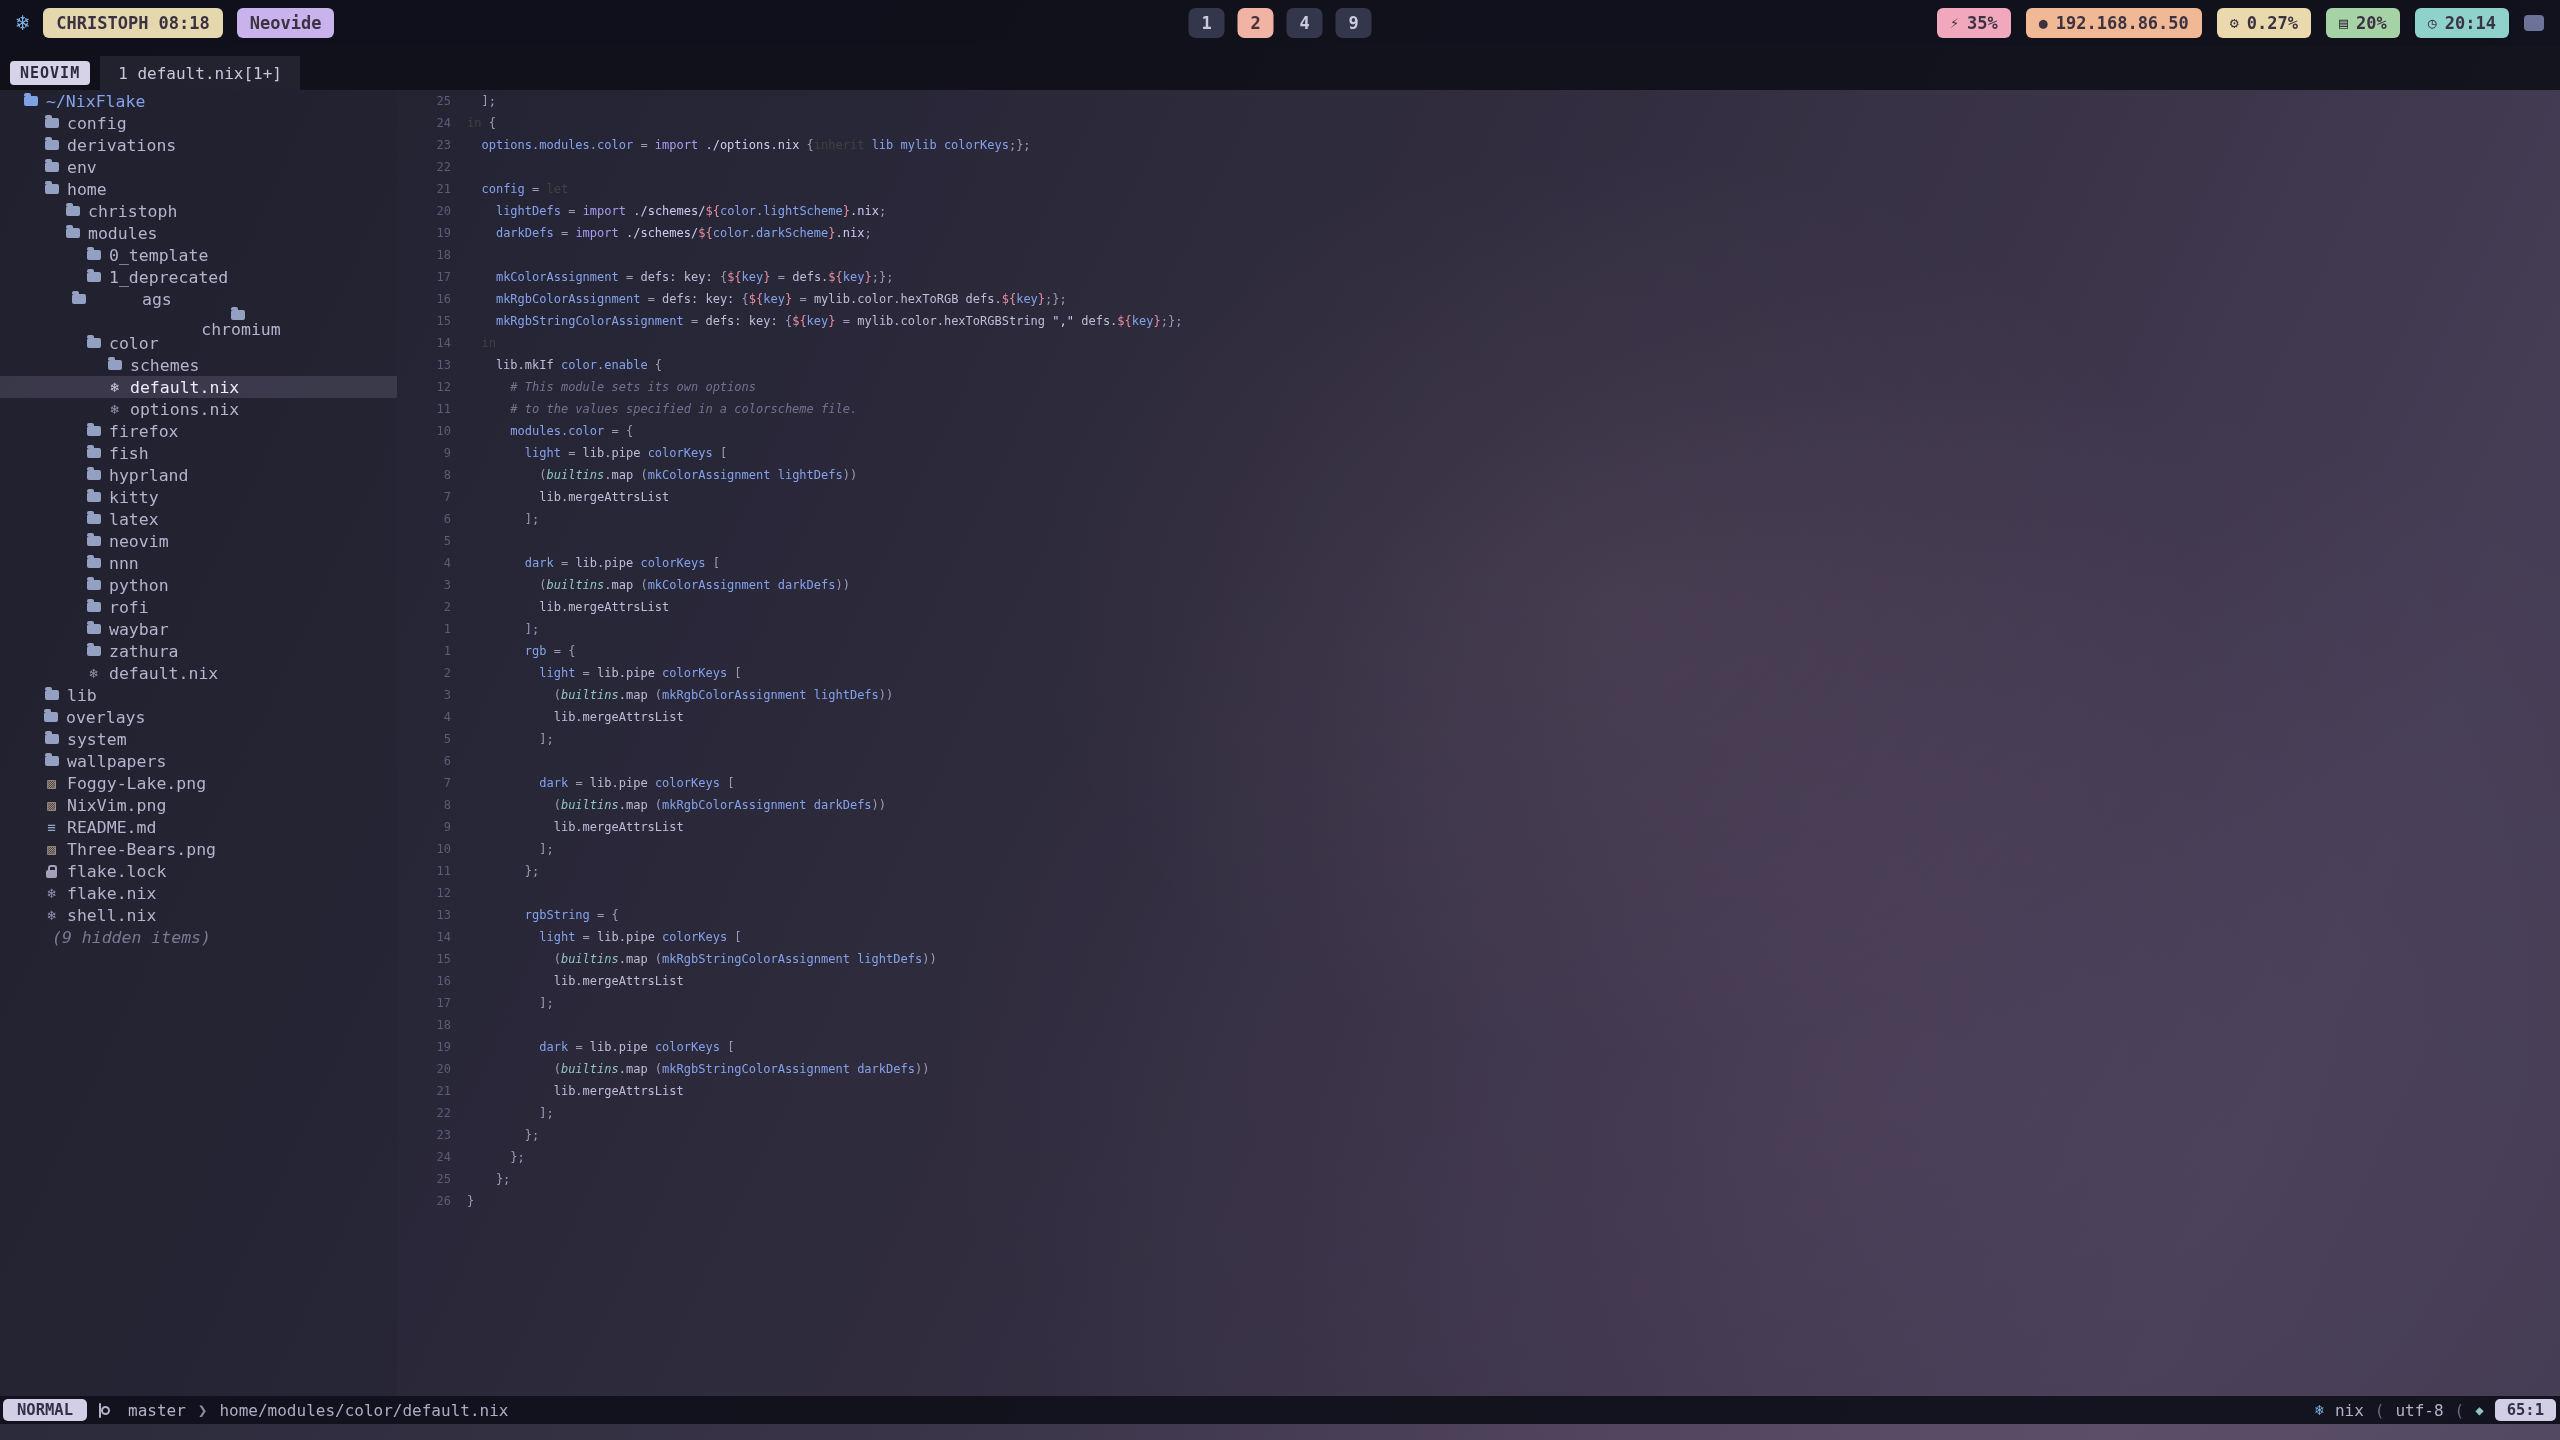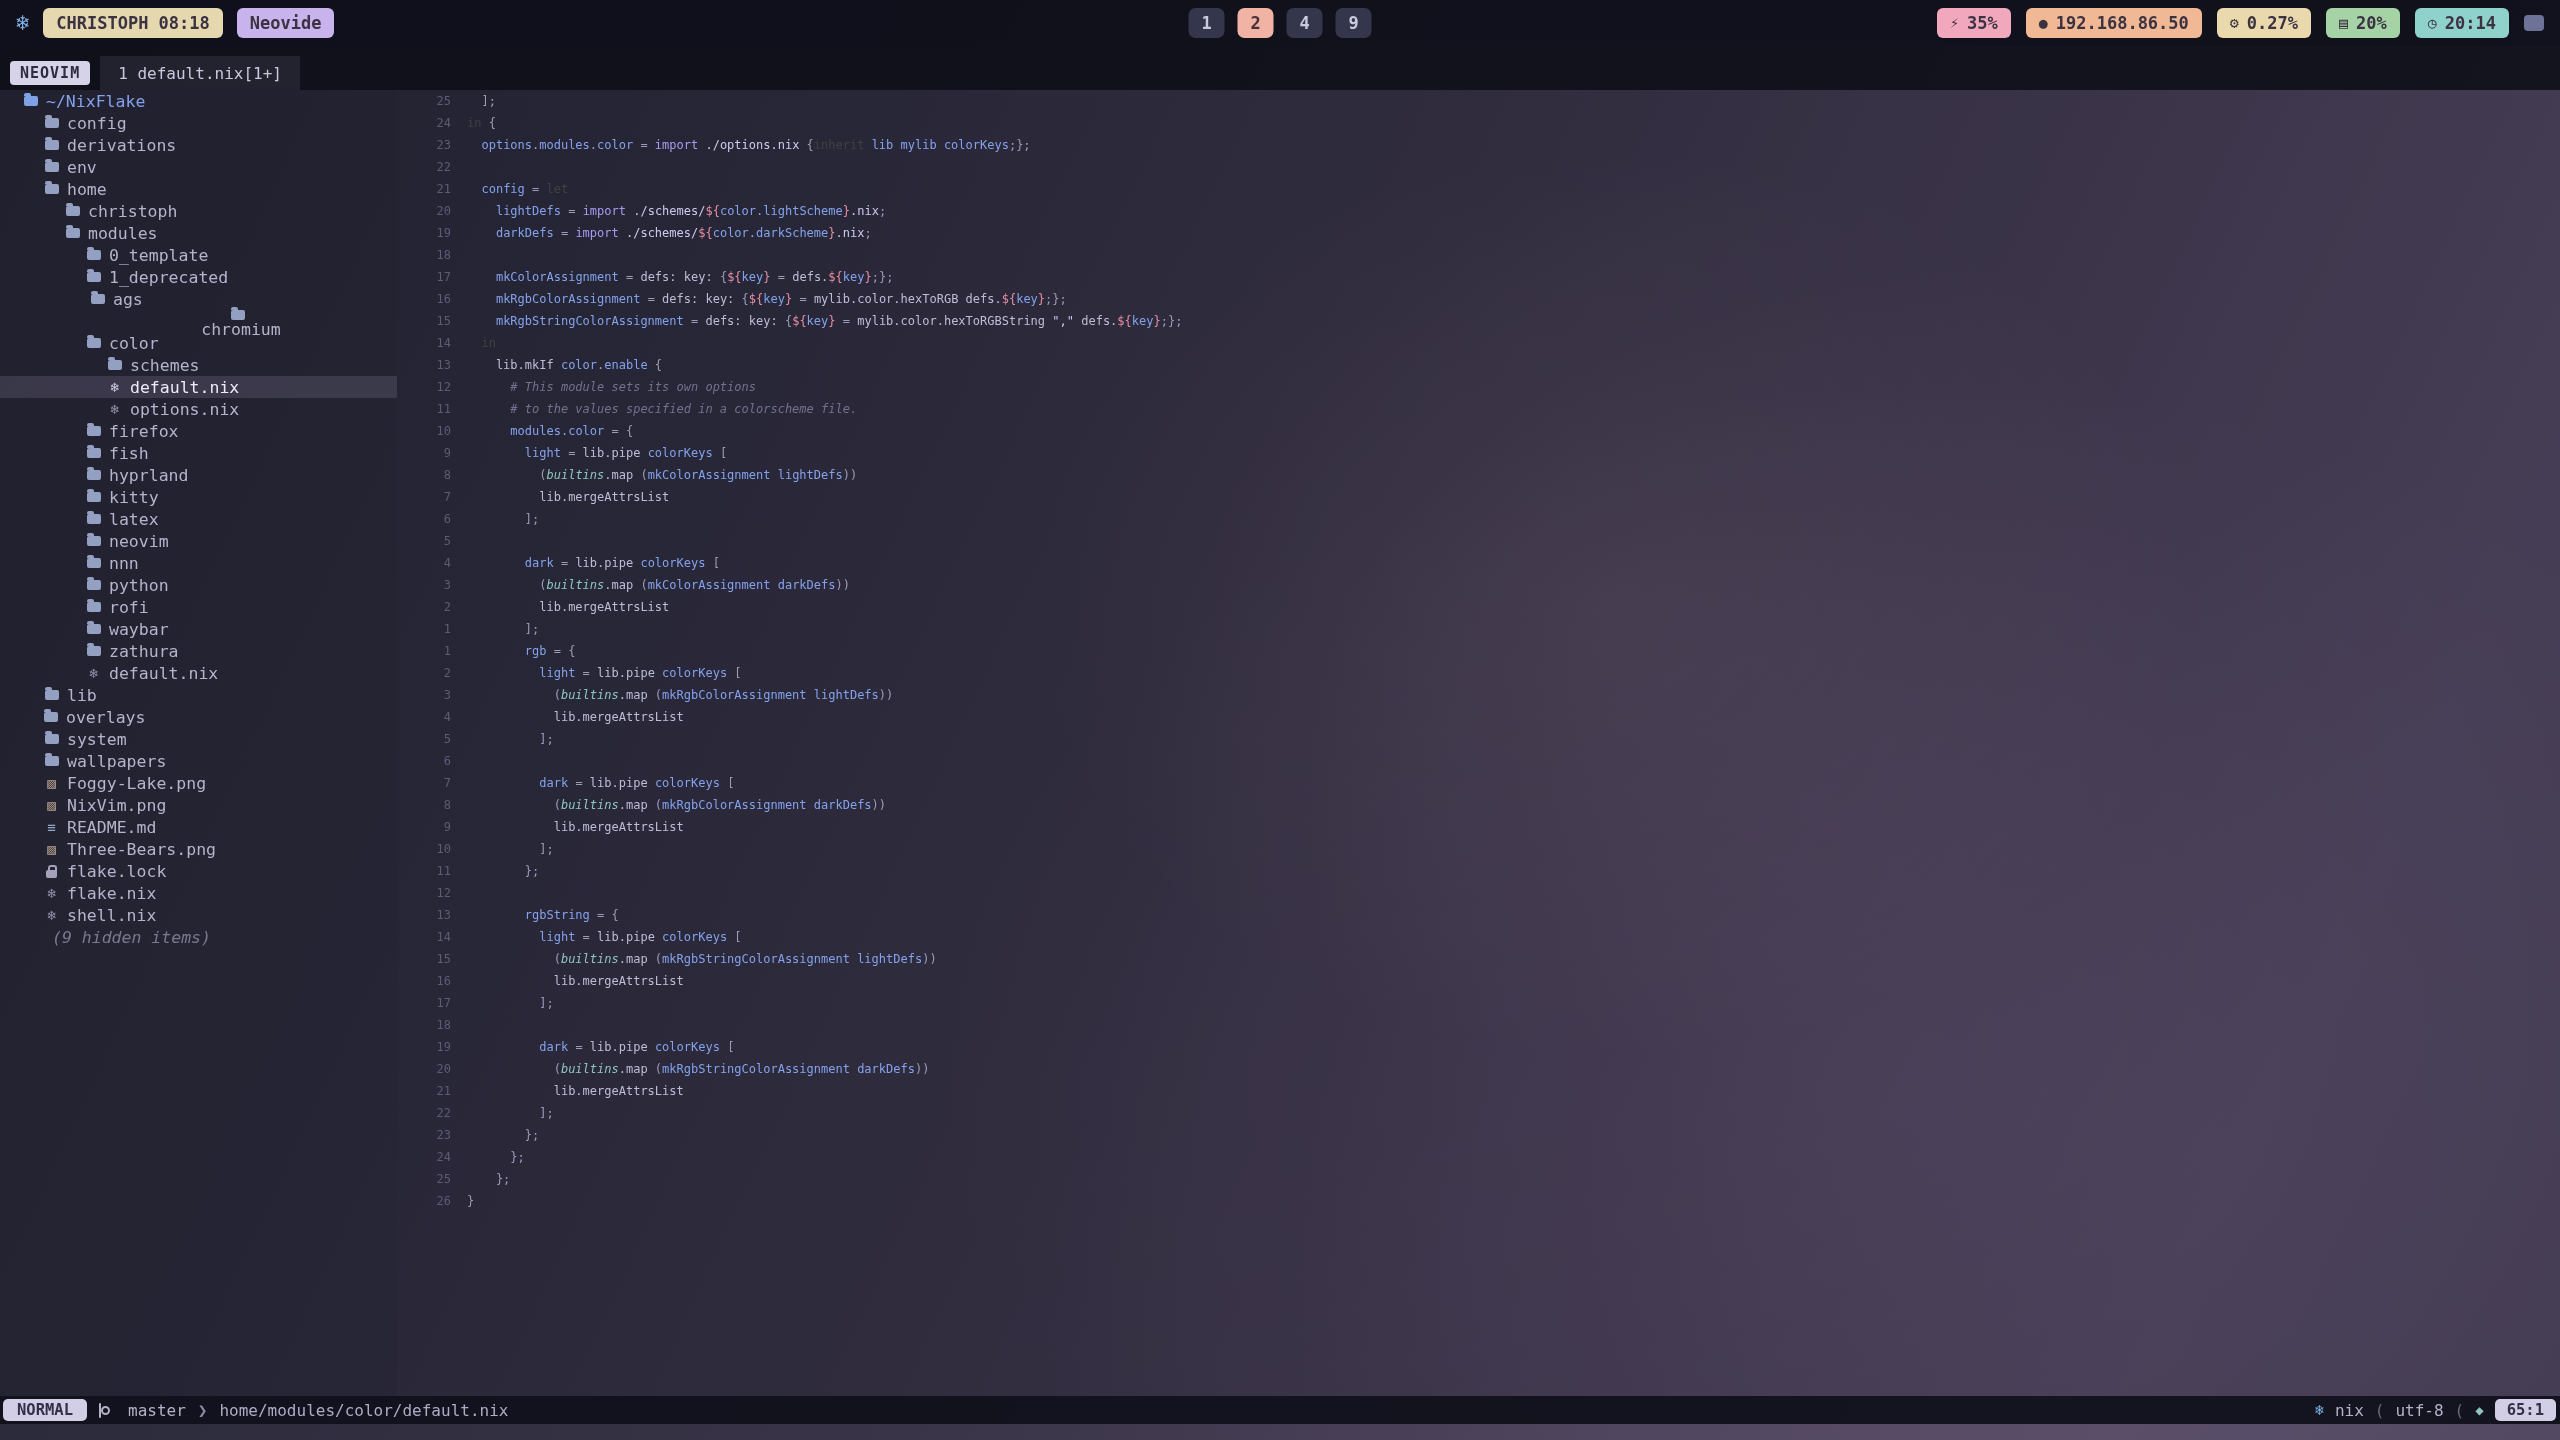--- a/index.html
+++ b/index.html
@@ -176,21 +176,21 @@
             <span class="fshape"></span>
           </span>
           <span class="tlabel">0_template</span>
         </div>
         <div class="trow" style="padding-left: 85px;">
           <span class="ticon">
             <span class="fshape"></span>
           </span>
           <span class="tlabel">1_deprecated</span>
         </div>
-        <div class="trow" style="padding-left: 89px;">
+        <div class="trow" style="padding-left: 70px; gap: 48px;">
           <span class="ticon">
             <span class="fshape"></span>
           </span>
           <span class="tlabel">ags</span>
         </div>
         <div class="trow" style="padding-left: 85px; flex-direction: column;">
           <span class="ticon">
             <span class="fshape"></span>
           </span>
           <span class="tlabel">chromium</span>

